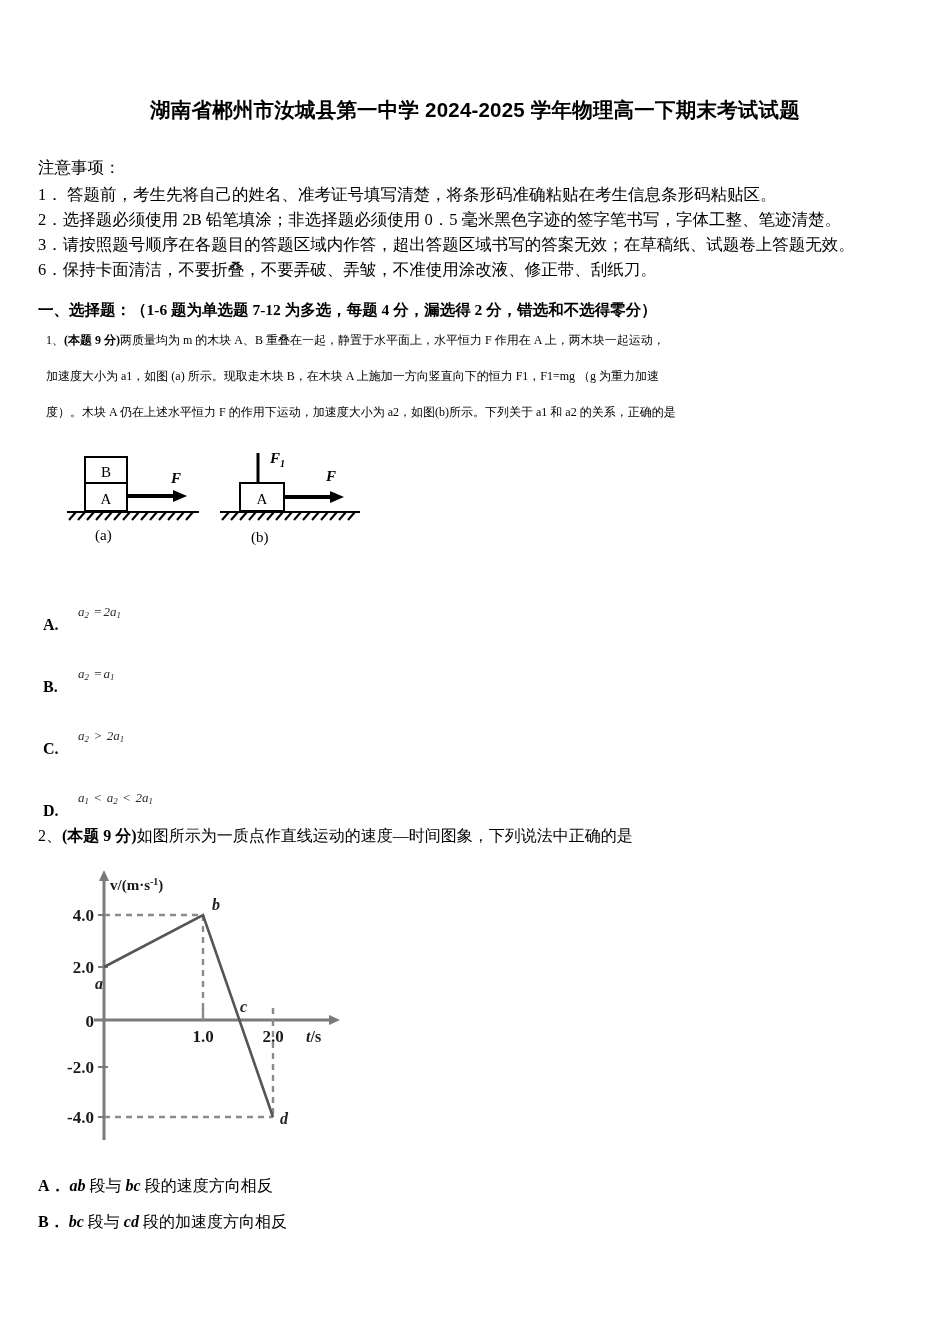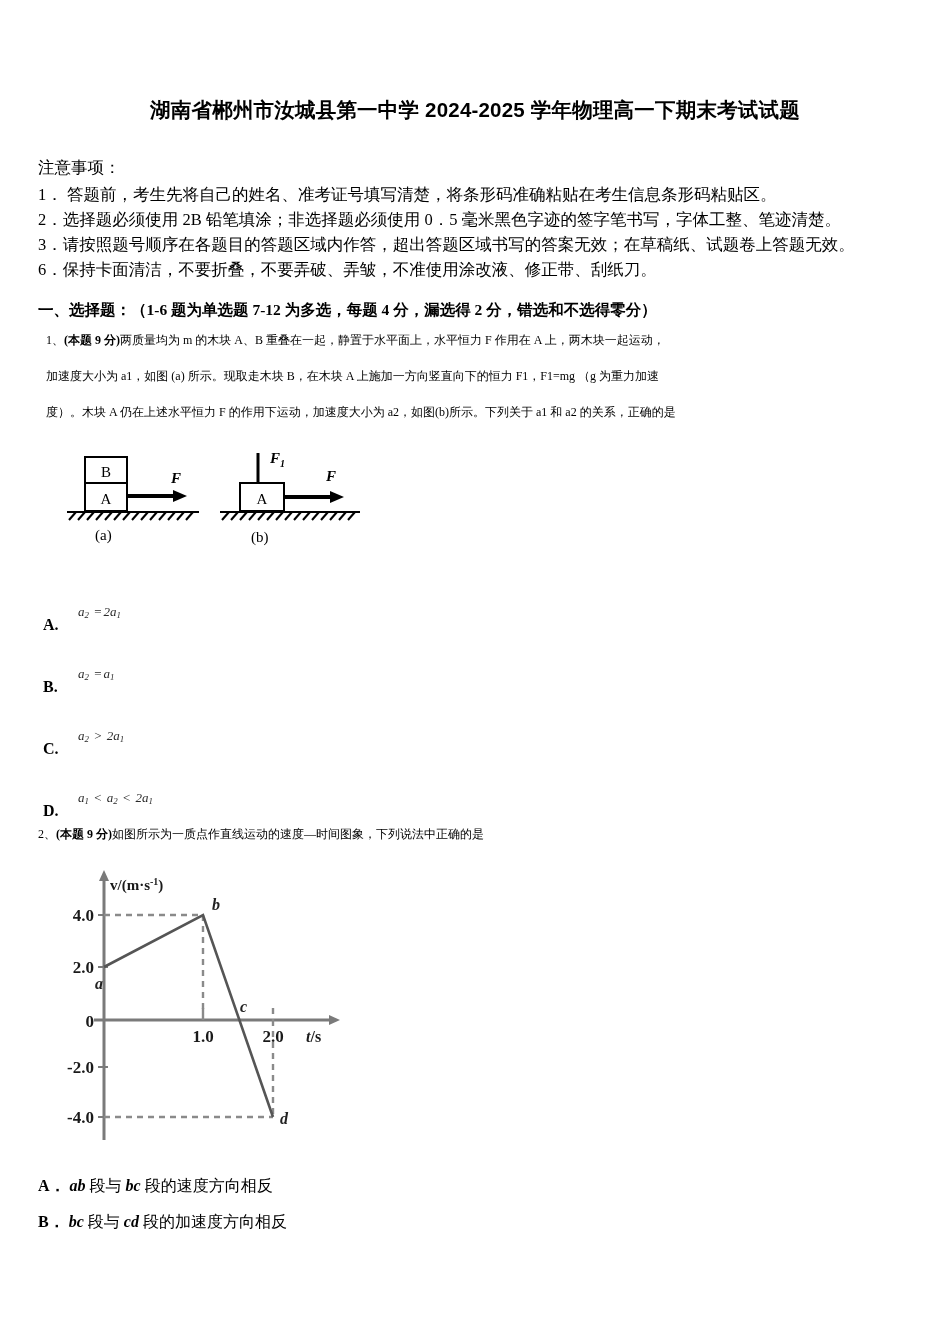--- a/index.html
+++ b/index.html
@@ -85,21 +85,21 @@
     font-family: "Liberation Serif", serif;
     font-size: 15px;
   }
 
   
   .q2-body {
     position: absolute;
     left: 38px;
     top: 826px;
     width: 892px;
-    font-size: 12px;
+    font-size: 16px;
     white-space: nowrap;
   }
   .chart-wrap {
     position: absolute;
     left: 52px;
     top: 868px;
     width: 300px;
     height: 292px;
   }
   .q2-options {

